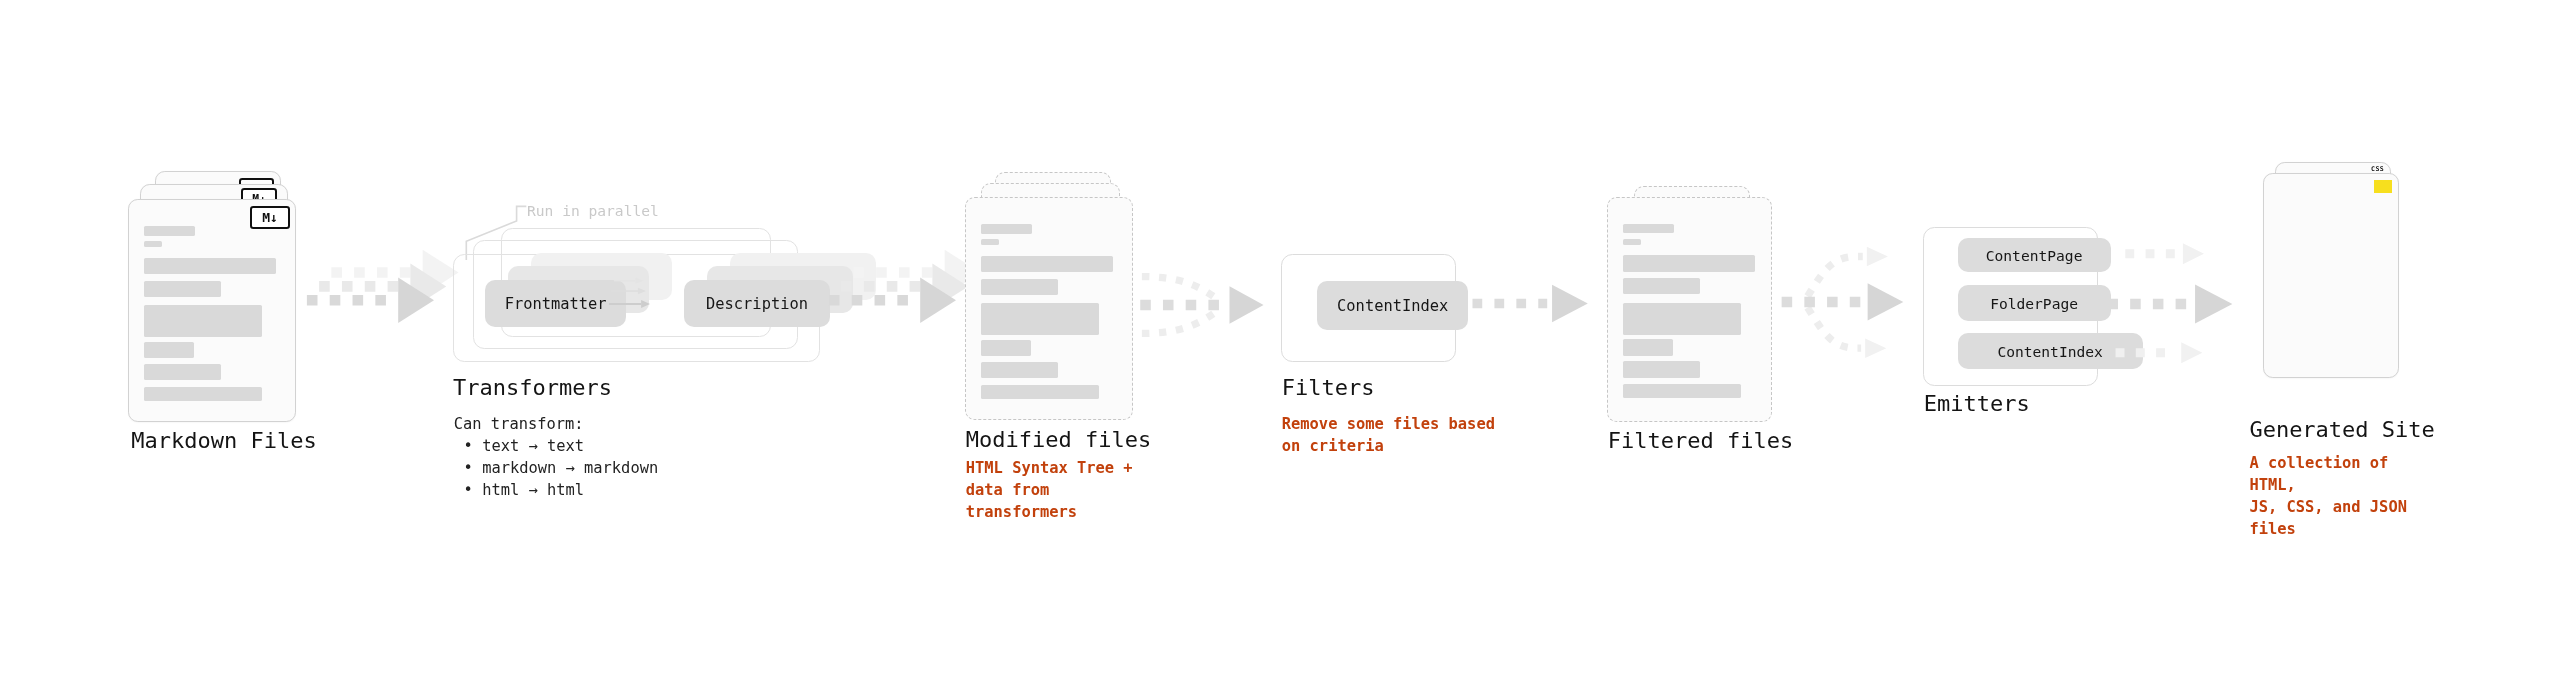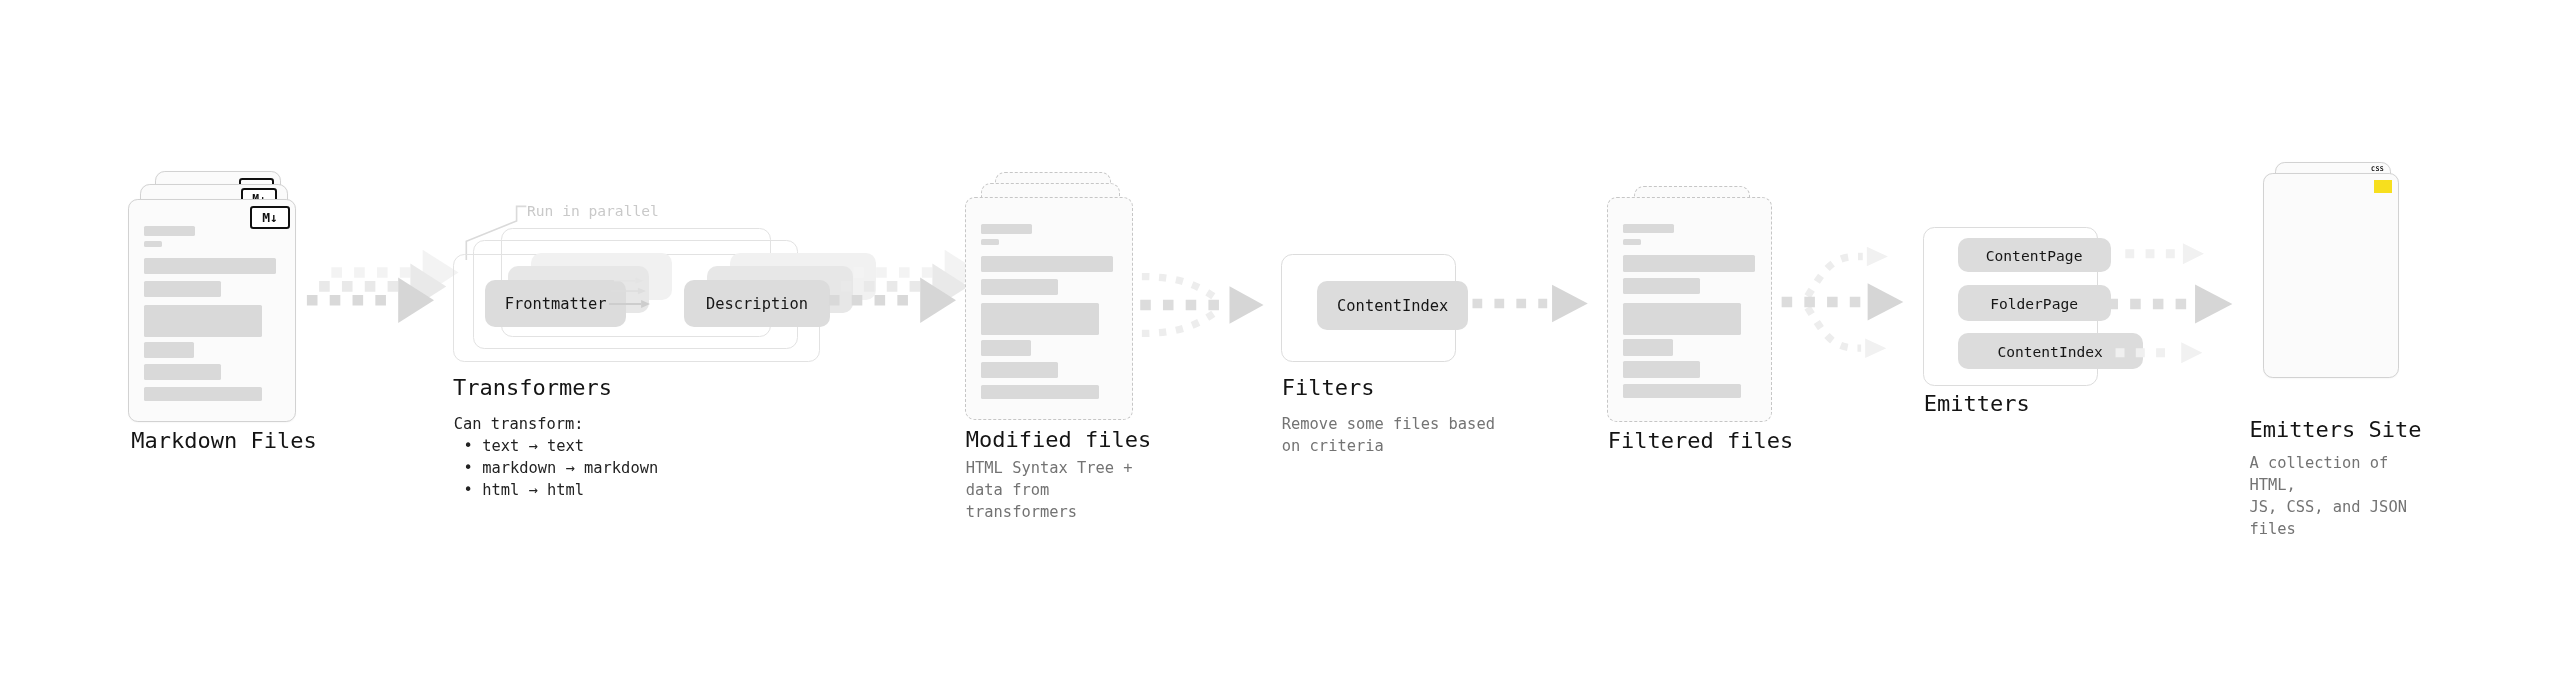--- a/index.html
+++ b/index.html
@@ -18,21 +18,21 @@
     display:flex;align-items:center;justify-content:center;font-weight:bold;color:#101010;}
   
   .sheet{position:absolute;border:1.2px solid #e2e2e2;border-radius:11.4px;background:transparent;}
   .pill{position:absolute;background:#dcdcdc;border-radius:10px;display:flex;align-items:center;justify-content:center;
     font-size:15.4px;color:#161616;white-space:nowrap;margin-left:24px;}
   .pill.g1{background:#e7e7e7;}
   .pill.g2{background:#f1f1f1;}
   .box-outline{position:absolute;border:1.2px solid #dcdcdc;border-radius:11.4px;background:#ffffff;}
   
   .stage-label{position:absolute;font-size:22px;line-height:28px;color:#141414;white-space:nowrap;}
-  .stage-note{position:absolute;font-size:15.4px;line-height:22px;color:#737373;white-space:pre-line;}
+  .stage-note{position:absolute;font-size:15.4px;line-height:22px;color:#c2410c;white-space:pre-line;font-weight:bold;}
   .note-title{position:absolute;font-size:15.4px;line-height:22px;color:#222222;white-space:nowrap;}
   .bullet{position:absolute;font-size:15.4px;line-height:22px;color:#222222;white-space:nowrap;}
   .callout-text{position:absolute;font-size:14.6px;color:#c9c9c9;white-space:nowrap;}
   .arrow{position:absolute;}
   
   .css-badge{position:absolute;width:16.3px;text-align:center;}
   .css-badge .css-txt{font-size:6.5px;line-height:6.5px;font-weight:bold;color:#111111;letter-spacing:0.4px;}
   .css-badge .css-bar{height:2.4px;background:#2965f1;margin-top:0.8px;border-radius:0.8px;}
   .js-badge{position:absolute;background:#f7df1e;}
   .html5-badge{position:absolute;width:24.4px;text-align:center;}
@@ -207,19 +207,19 @@
   <section class="stage" style="left:2247px;top:162px;width:195px;height:349px;">
     <div class="card-solid" style="left:28.4px;top:0;width:114px;height:195px;">
       <div class="css-badge" style="left:93px;top:3.3px;">
         <div class="css-txt">CSS</div>
         <div class="css-bar"></div>
       </div>
     </div>
     <div class="card-solid" style="left:16.3px;top:11.4px;width:134px;height:203px;">
       <div class="js-badge" style="left:110px;top:5.7px;width:18px;height:13px;"></div>
     </div>
-    <div class="stage-label" style="left:2.4px;top:254px;">Emitters Site</div>
+    <div class="stage-label" style="left:2.4px;top:254px;">Generated Site</div>
     <div class="stage-note" style="left:2.4px;top:290px;">A collection of HTML,
 JS, CSS, and JSON files</div>
   </section>
 
 </div>
 
 
 </body></html>

